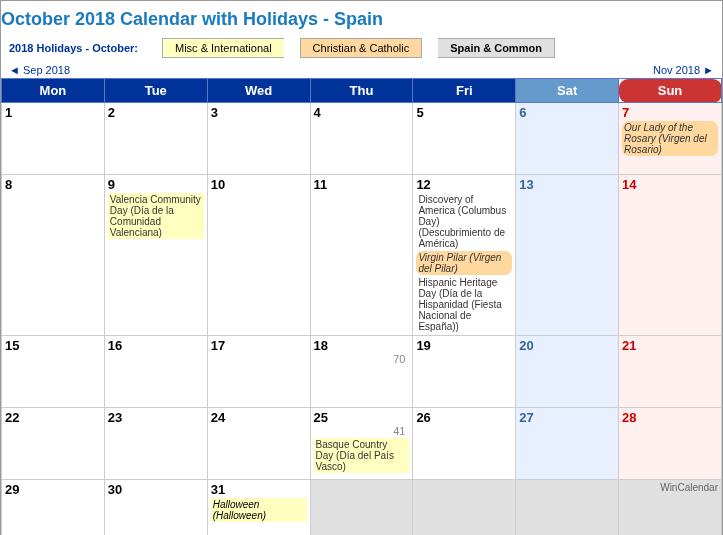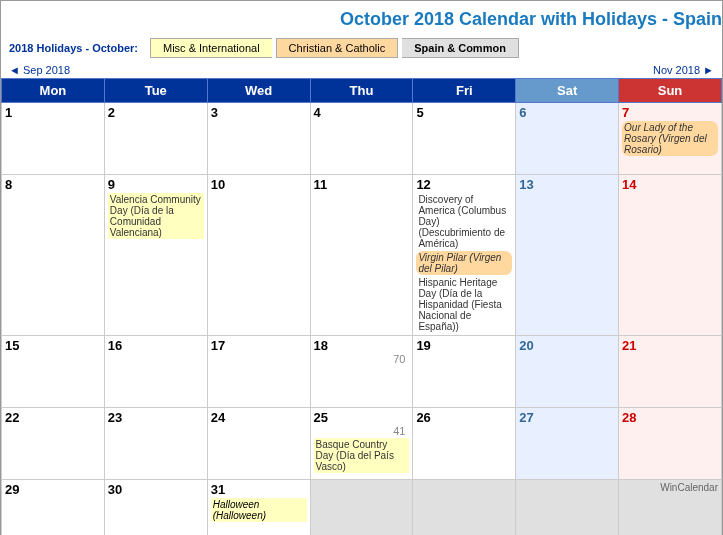--- a/index.html
+++ b/index.html
@@ -4,31 +4,31 @@
   <style>
     * { box-sizing: border-box; margin: 0; padding: 0; }
     body {
       font-family: Arial, sans-serif;
       background: #fff;
       width: 723px;
       min-height: 535px;
       border: 1px solid #999;
     }
     #page-title {
-      text-align: right;
+      text-align: left;
       font-size: 18px;
       font-weight: bold;
       color: #1a7abf;
       padding: 8px 0 4px;
     }
     #holiday-tabs {
       display: flex;
       align-items: center;
       padding: 4px 8px;
-      gap: 4px;
+      gap: 16px;
     }
     .tab-label {
       font-size: 11px;
       color: #003399;
       font-weight: bold;
       margin-right: 8px;
       white-space: nowrap;
     }
     .tab {
       border: 1px solid #aaa;
@@ -81,20 +81,21 @@
       font-size: 13px;
       border: 1px solid #5577cc;
     }
     #calendar-table th.sat {
       background: #6699cc;
       color: #fff;
     }
     #calendar-table th.sun {
       background: #cc3333;
       color: #fff;
+      border-radius: 9px;
     }
     #calendar-table td {
       border: 1px solid #ccc;
       vertical-align: top;
       padding: 2px 3px;
       height: 72px;
       font-size: 11px;
       background: #fff;
     }
     #calendar-table td.sat-col {

